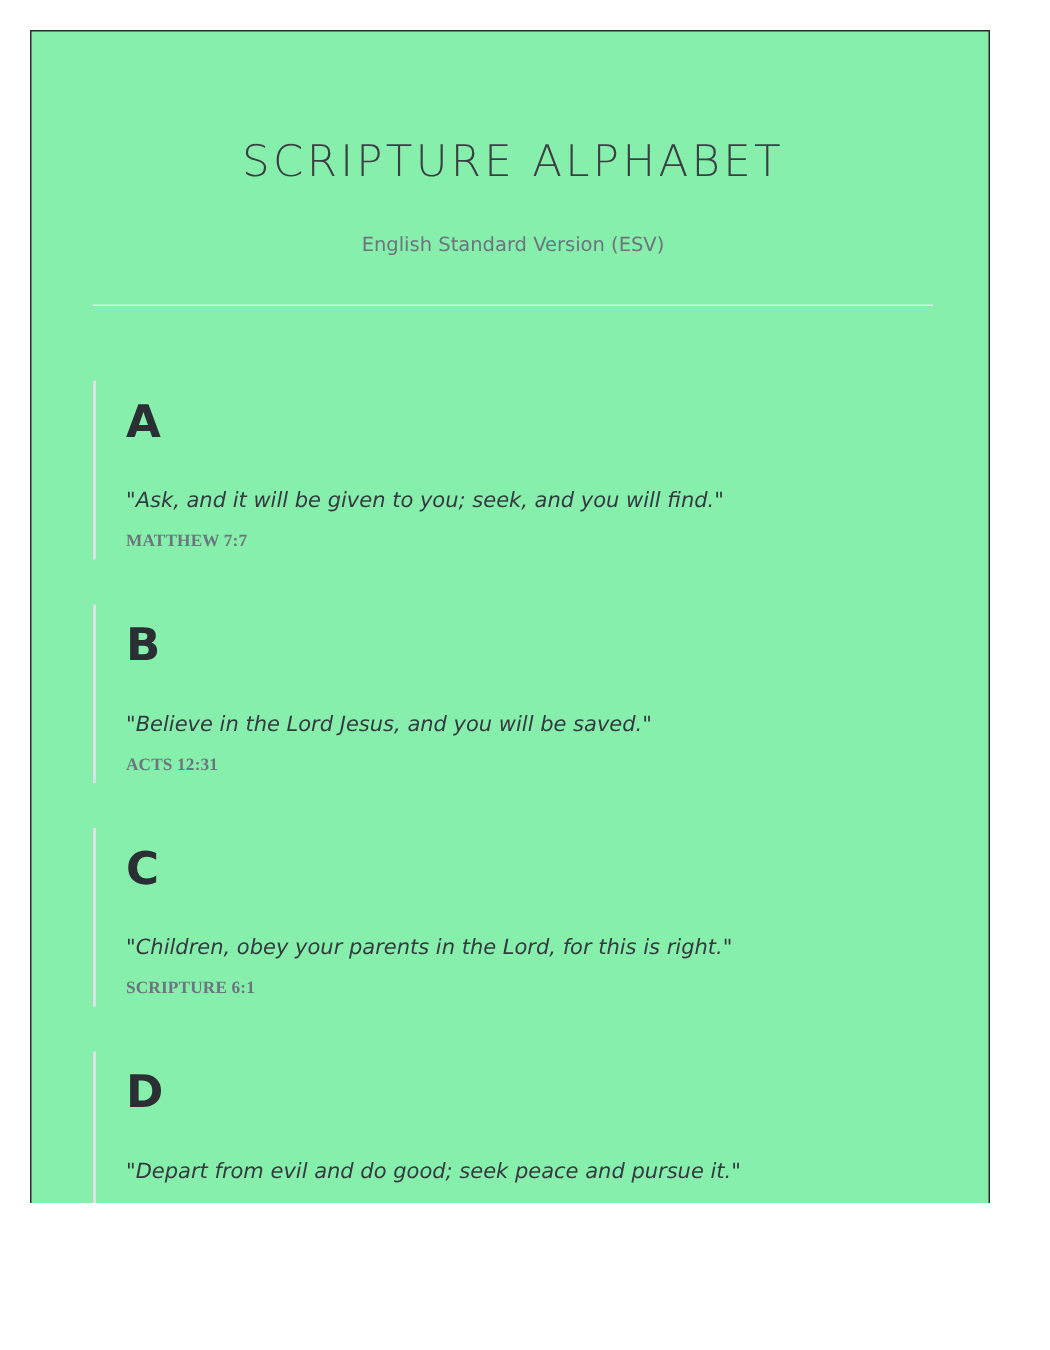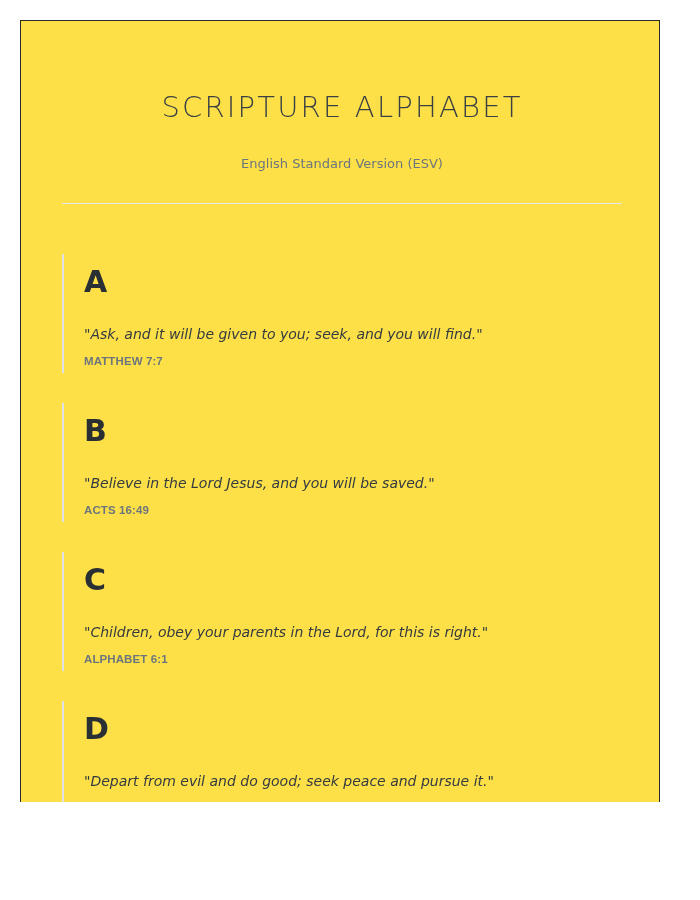--- a/index.html
+++ b/index.html
@@ -15,21 +15,21 @@
       font-family: "DejaVu Sans", sans-serif;
     }
     .frame {
       position: absolute;
       left: 20px;
       top: 20px;
       width: 640px;
       height: 782px;
       border: 1px solid #2b2b2b;
       border-bottom: none;
-      background: #fde047;
+      background: #86efac;
       overflow: hidden;
       box-sizing: border-box;
     }
     .content {
       position: absolute;
       left: 41px;
       top: 0;
       width: 560px;
     }
     .header {
@@ -82,21 +82,21 @@
     }
     .verse {
       font-family: "DejaVu Sans", sans-serif;
       font-style: italic;
       font-size: 14px;
       color: #343a40;
       margin-top: 24px;
       line-height: 20px;
     }
     .reference {
-      font-family: Liberation Sans, sans-serif;
+      font-family: Liberation Serif, serif;
       font-weight: bold;
       font-size: 11.5px;
       color: #6c757d;
       margin-top: 9px;
       line-height: 16px;
       letter-spacing: 0.1px;
     }
   </style>
 </head>
 <body>
@@ -112,27 +112,27 @@
     <div class="entries">
       <div class="entry">
         <h2 class="letter">A</h2>
         <div class="verse">"Ask, and it will be given to you; seek, and you will find."</div>
         <div class="reference">MATTHEW 7:7</div>
       </div>
 
       <div class="entry">
         <h2 class="letter">B</h2>
         <div class="verse">"Believe in the Lord Jesus, and you will be saved."</div>
-        <div class="reference">ACTS 16:49</div>
+        <div class="reference">ACTS 12:31</div>
       </div>
 
       <div class="entry">
         <h2 class="letter">C</h2>
         <div class="verse">"Children, obey your parents in the Lord, for this is right."</div>
-        <div class="reference">ALPHABET 6:1</div>
+        <div class="reference">SCRIPTURE 6:1</div>
       </div>
 
       <div class="entry">
         <h2 class="letter">D</h2>
         <div class="verse">"Depart from evil and do good; seek peace and pursue it."</div>
       </div>
     </div>
   </div>
 </div>
 

